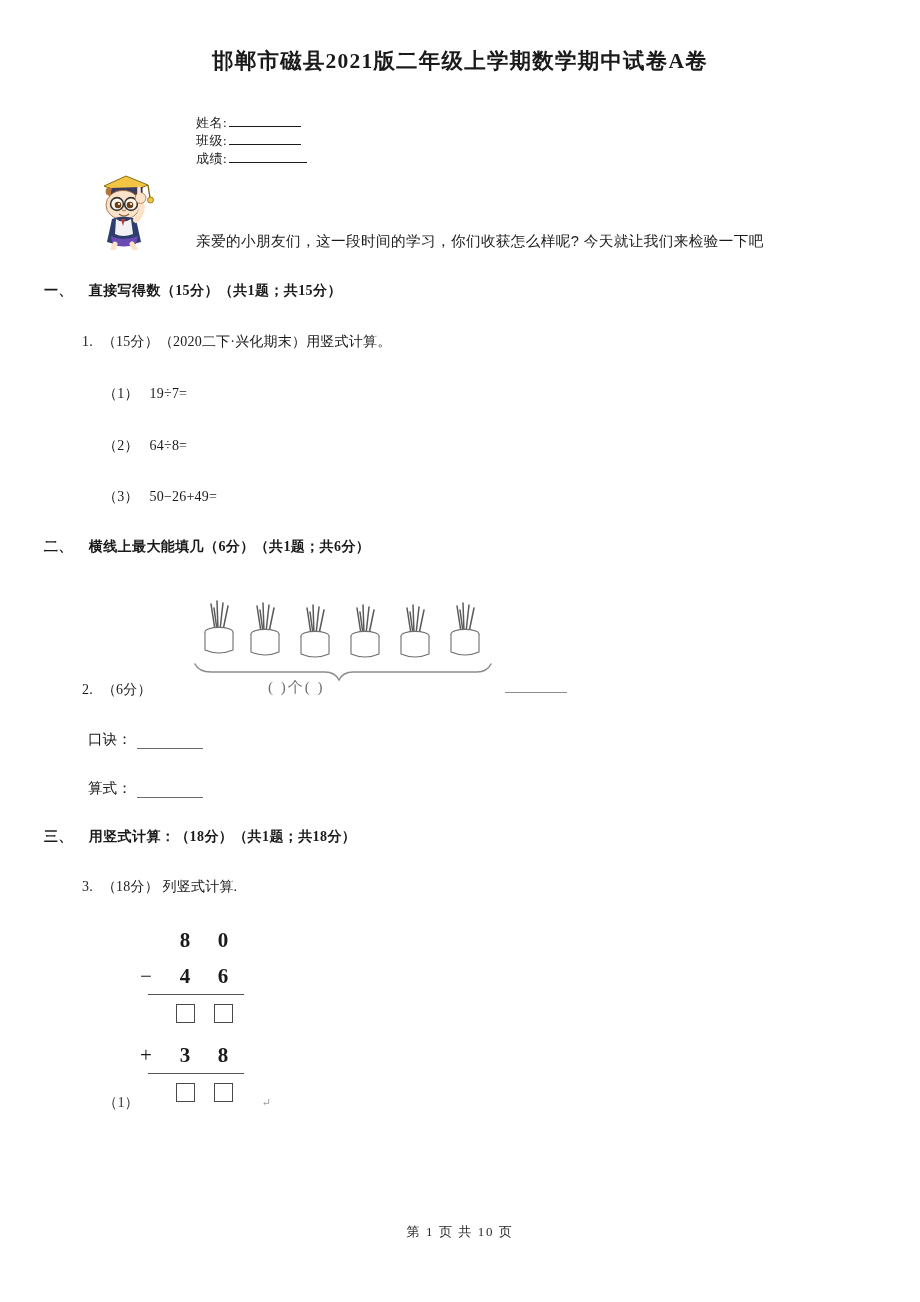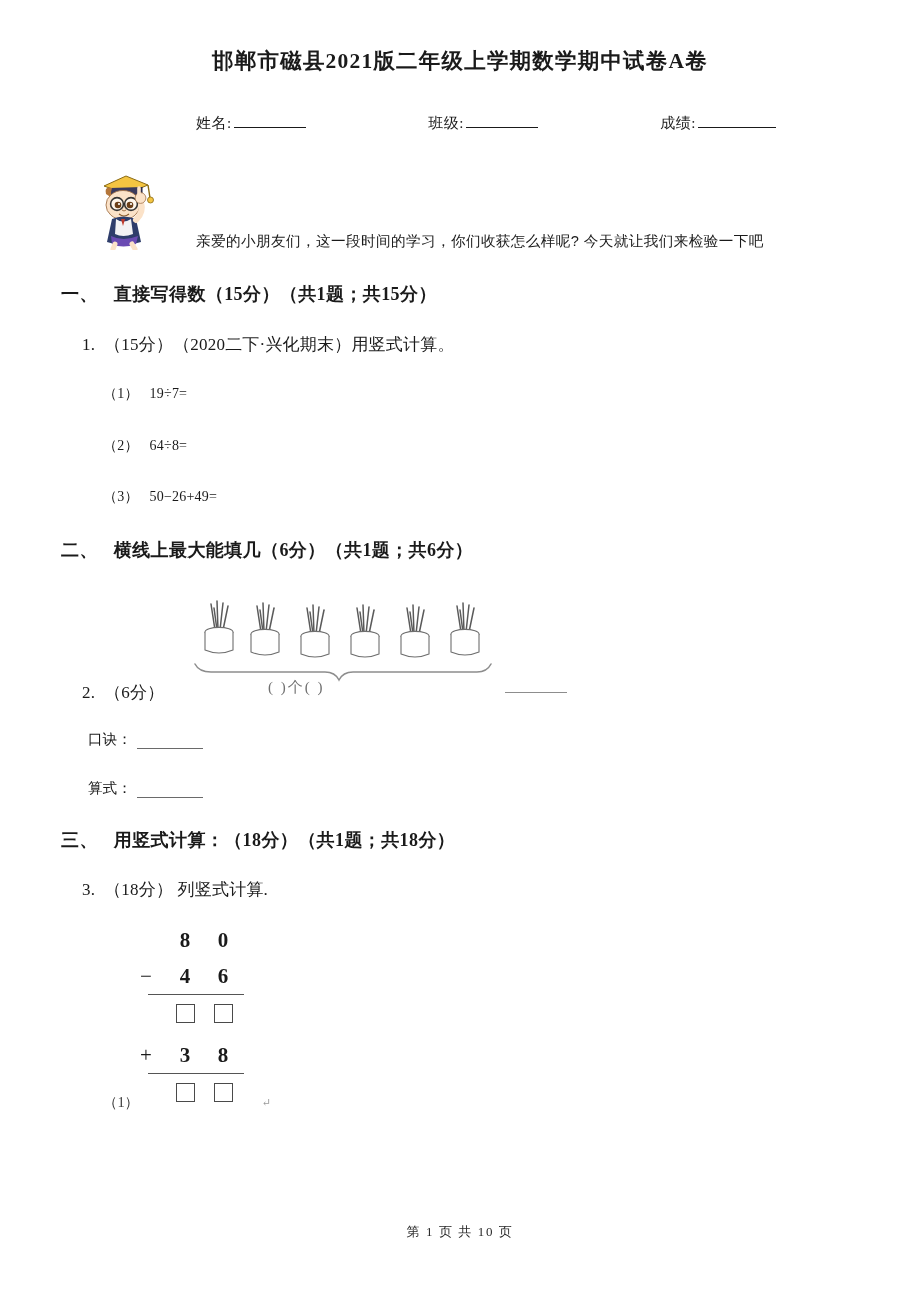--- a/index.html
+++ b/index.html
@@ -31,21 +31,22 @@
     font-family: "Liberation Serif", "DejaVu Serif", serif;
     white-space: nowrap;
   }
 
   
   .identity-row {
     position: absolute;
     top: 114px; left: 196px; width: 580px;
     display: flex;
     justify-content: space-between;
-    font-size: 15px;
+    font-size: 13px;
+    flex-direction: column;
   }
   .identity-field {
     display: inline-flex;
     align-items: baseline;
     white-space: nowrap;
   }
   .identity-label { letter-spacing: .5px; }
   .identity-blank {
     display: inline-block;
     width: 72px;
@@ -68,33 +69,33 @@
     top: 232px; left: 196px;
     font-size: 14.6px;
     letter-spacing: .4px;
     white-space: nowrap;
     font-family: Liberation Sans, sans-serif;
   }
 
   
   .section-heading {
     position: absolute;
-    left: 61px;
-    font-size: 18px;
+    left: 44px;
+    font-size: 14px;
     font-weight: bold;
     white-space: nowrap;
     letter-spacing: .4px;
   }
   .section-heading .sec-num { margin-right: 16px; }
 
   
   .question-stem {
     position: absolute;
     left: 82px;
-    font-size: 17px;
+    font-size: 14px;
     white-space: nowrap;
     letter-spacing: .2px;
   }
   .question-stem .q-num { margin-right: 9px; }
   .sub-item {
     position: absolute;
     left: 103px;
     font-size: 14px;
     white-space: nowrap;
     letter-spacing: .2px;

